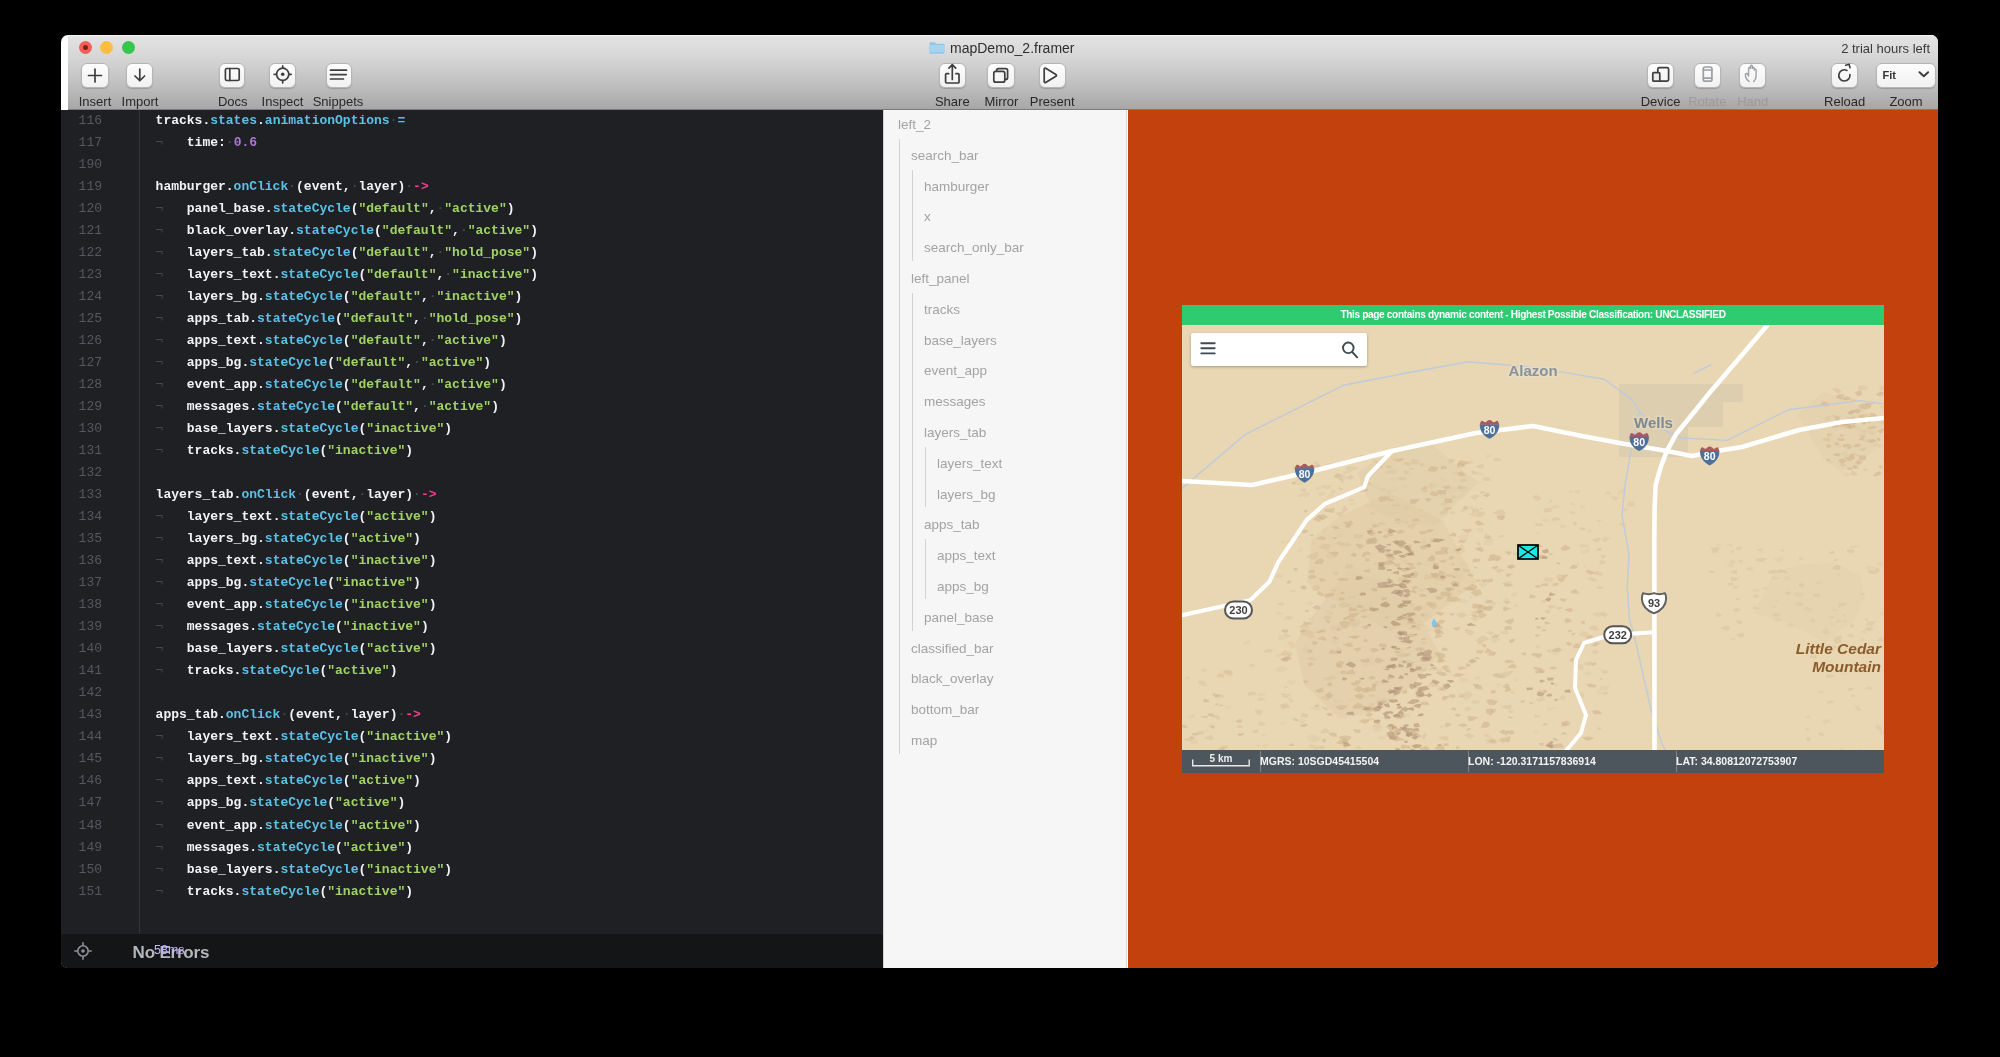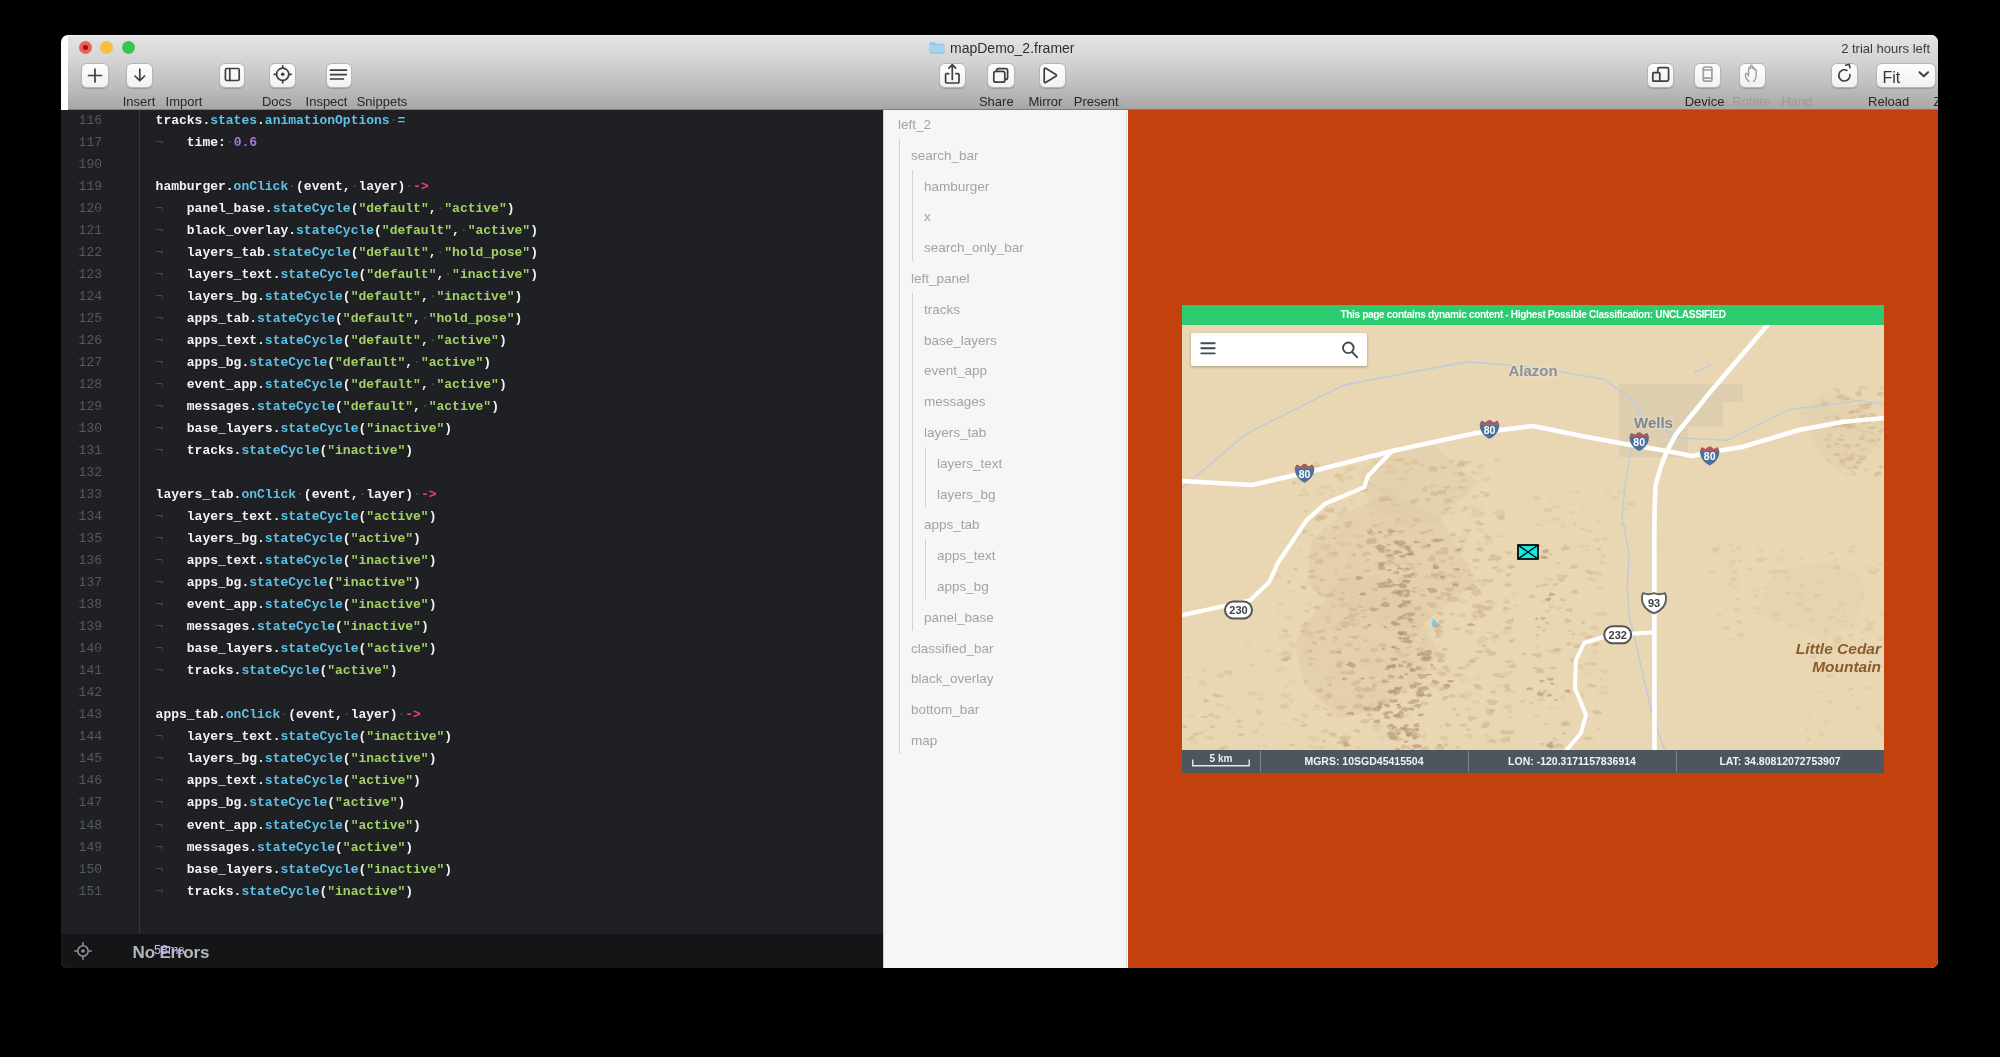--- a/index.html
+++ b/index.html
@@ -12,21 +12,21 @@
 #tl1 { left:10.5px; background:#f25f58; }
 #tl1::after { content:""; position:absolute; left:4px; top:4px; width:5px; height:5px; border-radius:50%; background:#7e1f1c; }
 #tl2 { left:32px; background:#fcbd41; }
 #tl3 { left:53.5px; background:#35c64b; }
 #title { position:absolute; left:882px; top:4.5px; font-size:14px; color:#2f2f2f; }
 #folder { position:absolute; left:861px; top:6px; }
 #trial { position:absolute; right:15px; top:5.5px; font-size:13px; color:#3b3b3b; }
 .tbtn { position:absolute; top:28px; height:25px; border-radius:6px;
   background:linear-gradient(#fdfdfd,#f1f1f1); border:1px solid #b5b5b5;
   box-shadow:0 1px 1px rgba(0,0,0,.18); }
-.tlab { position:absolute; top:59px; font-size:13px; color:#282828; text-align:left; transform:translateX(-50%); white-space:nowrap;margin-left:44px; }
+.tlab { position:absolute; top:59px; font-size:13px; color:#282828; text-align:left; transform:translateX(-50%); white-space:nowrap; }
 .tlab.gray { color:#9b9b9b; }
 
 #editor { position:absolute; left:0; top:75px; width:822px; height:858px; background:#1e2023; }
 #gutline { position:absolute; left:78px; top:0; width:1px; height:825px; background:#33363a; }
 #codewrap { position:absolute; left:0; top:0; width:100%; font-family:"Liberation Mono", monospace; font-size:13px; line-height:22.028px; font-weight:bold; }
 .cl { height:22.028px; white-space:pre; }
 .ln { display:inline-block; width:41px; text-align:right; color:#55585d; font-weight:normal; }
 .cd { margin-left:53.6px; color:#f2f3f4; }
 .cd .p { color:#f2f3f4; }
 .cd .c { color:#5ec1e6; }
@@ -44,21 +44,21 @@
 .guide { position:absolute; width:1px; background:#d2d2d2; }
 
 #canvas { position:absolute; left:1067px; top:75px; right:0; bottom:0; background:#c2410c; }
 #map { position:absolute; left:54px; top:195px; width:702px; height:468px; }
 #banner { position:absolute; left:0; top:0; width:702px; height:19.8px; background:#2ecb70; color:#fff;
   font-size:10.1px; font-weight:bold; letter-spacing:-0.35px; text-align:center; line-height:20.3px; }
 #mapbody { position:absolute; left:0; top:19.8px; width:702px; height:425.4px; overflow:hidden; }
 #sbar { position:absolute; left:9.2px; top:8.4px; width:175.7px; height:33.3px; background:#fff; border-radius:2px;
   box-shadow:0 1px 3px rgba(0,0,0,.28); }
 #mbot { position:absolute; left:0; top:445.2px; width:702px; height:23px; background:#4d555d; }
-#mbot .sect { position:absolute; top:0; height:100%; color:#f2f3f4; font-size:10.5px; font-weight:bold; text-align:center; line-height:23px; }
+#mbot .sect { position:absolute; top:0; height:100%; color:#f2f3f4; font-size:10.5px; font-weight:bold; line-height:23px; }
 #mbot .div { position:absolute; top:1px; bottom:1px; width:1px; background:#7e858c; }
 </style></head>
 <body>
 <div id="win">
  <div id="hdr">
   <div class="tl" id="tl1"></div>
       <div class="tl" id="tl2"></div>
       <div class="tl" id="tl3"></div>
   <svg id="folder" width="16" height="13" viewBox="0 0 16 13">
         <path d="M0.5,2.5 a1.2,1.2 0 0 1 1.2,-1.2 h4l1.4,1.5 h7.2 a1.2,1.2 0 0 1 1.2,1.2 v7.5 a1.2,1.2 0 0 1 -1.2,1.2 h-12.6 a1.2,1.2 0 0 1 -1.2,-1.2 z" fill="#8ec6ec"></path>
@@ -99,21 +99,21 @@
           <rect x="1635.3" y="32" width="8.6" height="14.2" rx="1.8"></rect>
           <path d="M1635.3,35 h8.6 M1635.3,43.2 h8.6"></path>
         </g>
     <g stroke="#9aa0a5" stroke-width="1.4">
           <path d="M1681,46.5 c-2,-1.6 -3.6,-4 -3.6,-6.8 c0,-1.3 1.7,-1.6 2.3,-0.4 l0.9,1.7 v-7.6 c0,-1.3 1.9,-1.3 1.9,0 v-2.2 c0,-1.3 1.9,-1.3 1.9,0 v2.2 c0,-1.3 1.9,-1.3 1.9,0 v1.7 c0,-1.2 1.8,-1.2 1.8,0 v5.8 c0,2.4 -1.1,4.2 -2.4,5.6"></path>
         </g>
     <path d="M1778.9,35.4 a5.6,5.6 0 1 0 3,4.1"></path>
     <path d="M1777.7,30.2 l3.4,-0.9 0.9,3.4" stroke-width="1.6"></path>
     <path d="M1851.5,37.3 l4.3,4 4.3,-4" stroke-width="2"></path>
   </svg>
-  <span style="position:absolute;left:1814.5px;top:33.5px;font-size:16px;font-weight:normal;color:#333">Fit</span>
+  <span style="position:absolute;left:1814.5px;top:33.5px;font-size:11px;font-weight:bold;color:#333">Fit</span>
   <div class="tlab" style="left:27px">Insert</div>
   <div class="tlab" style="left:72px">Import</div>
   <div class="tlab" style="left:164.8px">Docs</div>
   <div class="tlab" style="left:214.5px">Inspect</div>
   <div class="tlab" style="left:270px">Snippets</div>
   <div class="tlab" style="left:884.3px">Share</div>
   <div class="tlab" style="left:933.4px">Mirror</div>
   <div class="tlab" style="left:984.2px">Present</div>
   <div class="tlab" style="left:1592.5px">Device</div>
   <div class="tlab gray" style="left:1639.3px">Rotate</div>

